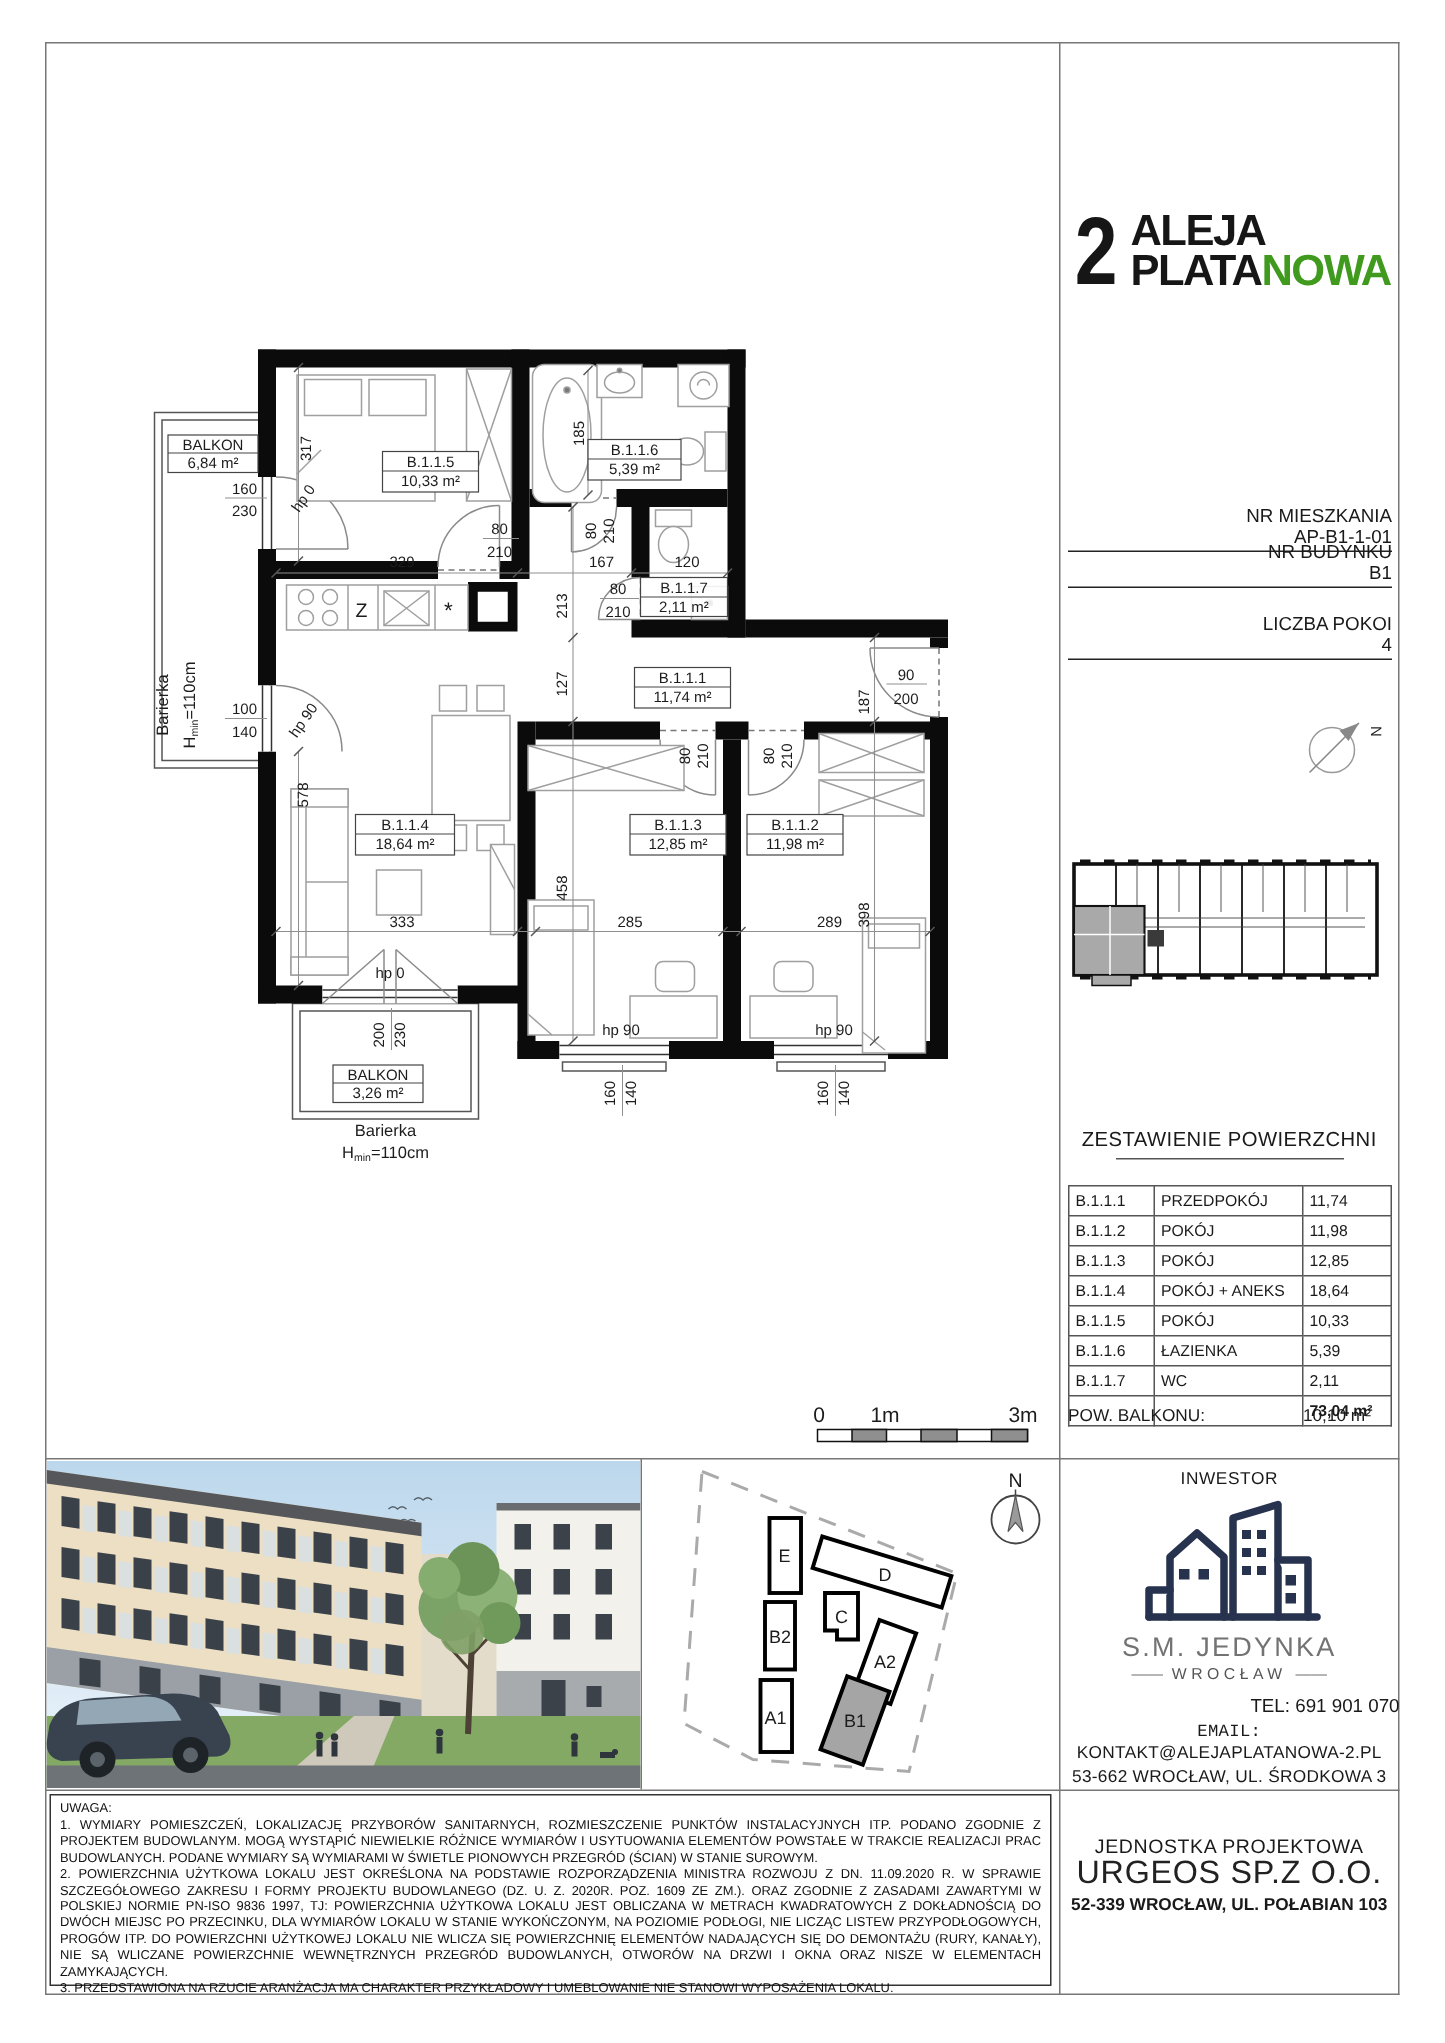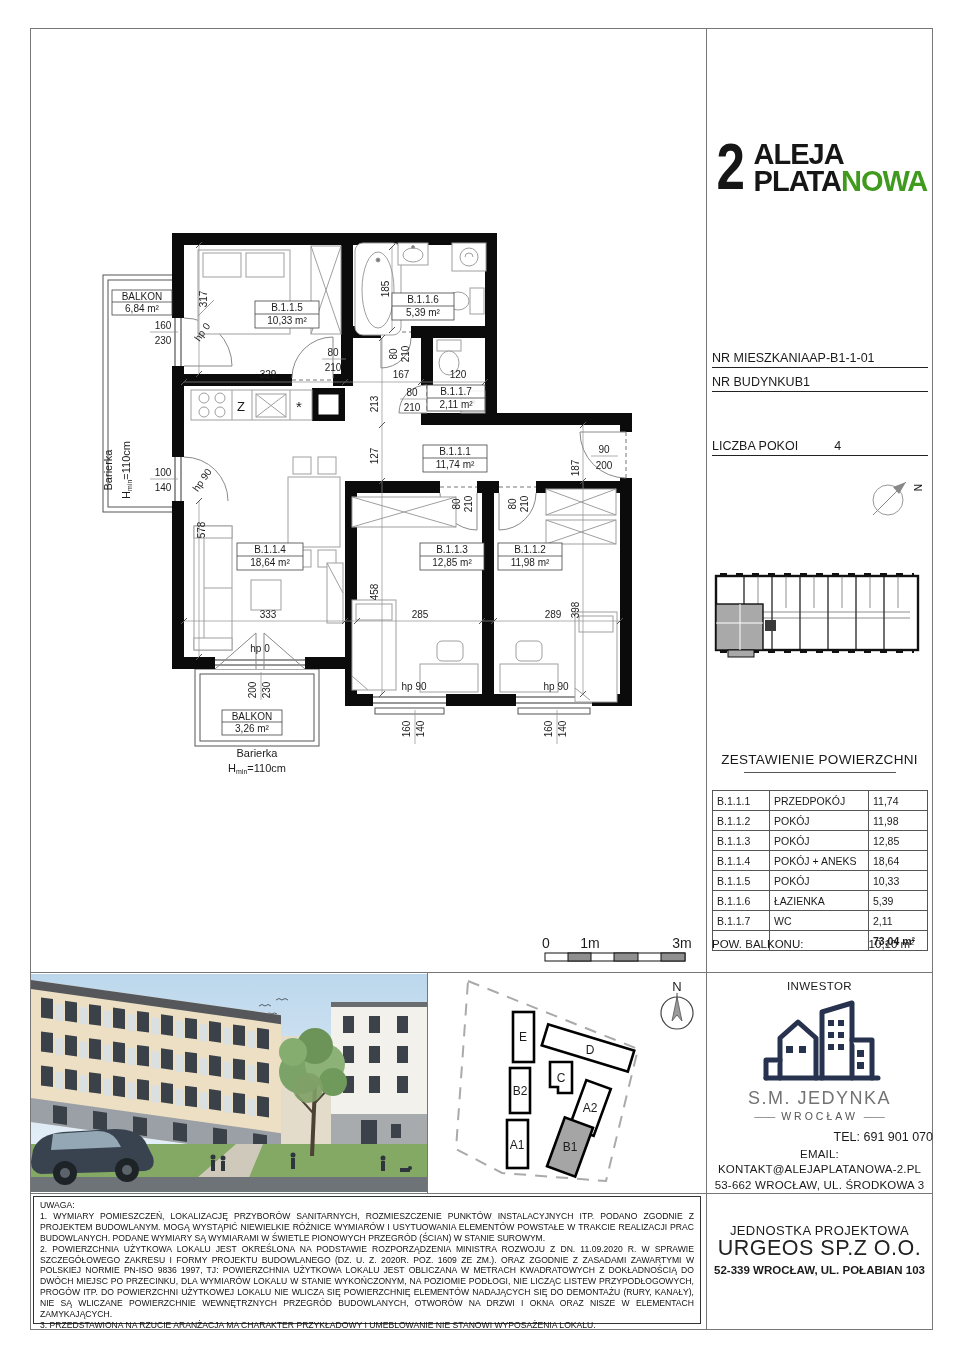--- a/index.html
+++ b/index.html
@@ -6,21 +6,21 @@
   .page{position:relative;width:963px;height:1362px;background:#fff;font-family:"Liberation Sans",sans-serif;color:#1a1a1a;overflow:hidden;}
   .abs{position:absolute;}
   .line{position:absolute;background:#777;}
   
   .logo-wrap{left:708px;top:118px;width:225px;height:100px;display:flex;align-items:center;justify-content:center;gap:5px;}
   .logo-vline{width:1px;height:92px;background:#999;}
   .logo-two{font-size:64px;font-weight:bold;color:#161616;transform:scaleX(.8);line-height:.9;}
   .logo-text{display:flex;flex-direction:column;line-height:.92;}
   .logo-text .l1,.logo-text .l2{font-size:29px;font-weight:bold;letter-spacing:-1px;color:#161616;}
   .logo-green{color:#3f9a1e;}
-  .inforow{position:absolute;left:712px;width:216px;height:23px;border-bottom:1px solid #222;display:flex;justify-content:flex-start;align-items:flex-end;font-size:12.5px;padding-bottom:2px;}
+  .inforow{position:absolute;left:712px;width:216px;height:23px;border-bottom:1px solid #222;display:flex;justify-content:flex-end;align-items:flex-end;font-size:12.5px;padding-bottom:2px;flex-direction:column;}
   .zest-title{left:706px;top:752px;width:227px;text-align:center;font-size:13.5px;letter-spacing:.3px;}
   .zest-underline{left:744px;top:772px;width:152px;height:1px;background:#555;}
   table.areas{position:absolute;left:712px;top:790px;width:216px;border-collapse:collapse;font-size:10.5px;}
   table.areas td{border:1px solid #555;height:17px;padding:1px 4px;}
   table.areas td.val{width:50px;}
   table.areas td.code{width:48px;}
   table.areas .total{font-weight:bold;}
   .powbal{left:712px;top:938px;width:216px;display:flex;justify-content:space-between;font-size:11.5px;padding-right:14px;box-sizing:border-box;}
   .inv-title{left:706px;top:980px;width:227px;text-align:center;font-size:11.5px;letter-spacing:.4px;}
   .inv-name{left:706px;top:1088px;width:227px;text-align:center;font-size:18px;letter-spacing:1.5px;color:#737373;}
@@ -84,21 +84,21 @@
   </div>
 
   <div class="inforow" style="top:342px;">
     <span>NR MIESZKANIA</span>
     <span>AP-B1-1-01</span>
   </div>
   <div class="inforow" style="top:366px;">
     <span>NR BUDYNKU</span>
     <span>B1</span>
   </div>
-  <div class="inforow" style="top:430px;gap:36px;">
+  <div class="inforow" style="top:414px;">
     <span>LICZBA POKOI</span>
     <span>4</span>
   </div>
 
   <svg class="abs" style="left:860px;top:472px;" width="66" height="60" viewBox="0 0 66 60">
     <circle cx="28" cy="28" r="15" fill="none" stroke="#999" stroke-width="1"></circle>
     <line x1="13" y1="43" x2="46" y2="10" stroke="#888" stroke-width="1"></line>
     <polygon points="46,10 33,15 39,22" fill="#888"></polygon>
     <text x="54" y="12" class="t10" transform="rotate(90 54 12)">N</text>
   </svg>
@@ -204,21 +204,21 @@
         <rect x="99" y="64" width="7" height="7"></rect>
     </g>
   </svg>
   <div class="abs inv-name">S.M. JEDYNKA</div>
   <div class="abs inv-city">
     <span class="dash">——</span>
     <span>WROCŁAW</span>
     <span class="dash">——</span>
   </div>
   <div class="abs inv-tel">TEL: 691 901 070</div>
-  <div class="abs inv-line" style="top:1148px;">EMAIL:</div>
+  <div class="abs inv-line" style="top:1148px;font-family:Liberation Mono, monospace;">EMAIL:</div>
   <div class="abs inv-line" style="top:1163px;">KONTAKT@ALEJAPLATANOWA-2.PL</div>
   <div class="abs inv-line" style="top:1179px;">53-662 WROCŁAW, UL. ŚRODKOWA 3</div>
 
   <div class="abs jp-title">JEDNOSTKA PROJEKTOWA</div>
   <div class="abs jp-name">URGEOS SP.Z O.O.</div>
   <div class="abs jp-addr">52-339 WROCŁAW, UL. POŁABIAN 103</div>
 
   <div class="abs notes">
     <p style="text-align:left;">UWAGA:</p>
     <p>1. WYMIARY POMIESZCZEŃ, LOKALIZACJĘ PRZYBORÓW SANITARNYCH, ROZMIESZCZENIE PUNKTÓW INSTALACYJNYCH ITP. PODANO ZGODNIE Z PROJEKTEM BUDOWLANYM. MOGĄ WYSTĄPIĆ NIEWIELKIE RÓŻNICE WYMIARÓW I USYTUOWANIA ELEMENTÓW POWSTAŁE W TRAKCIE REALIZACJI PRAC BUDOWLANYCH. PODANE WYMIARY SĄ WYMIARAMI W ŚWIETLE PIONOWYCH PRZEGRÓD (ŚCIAN) W STANIE SUROWYM.</p>

